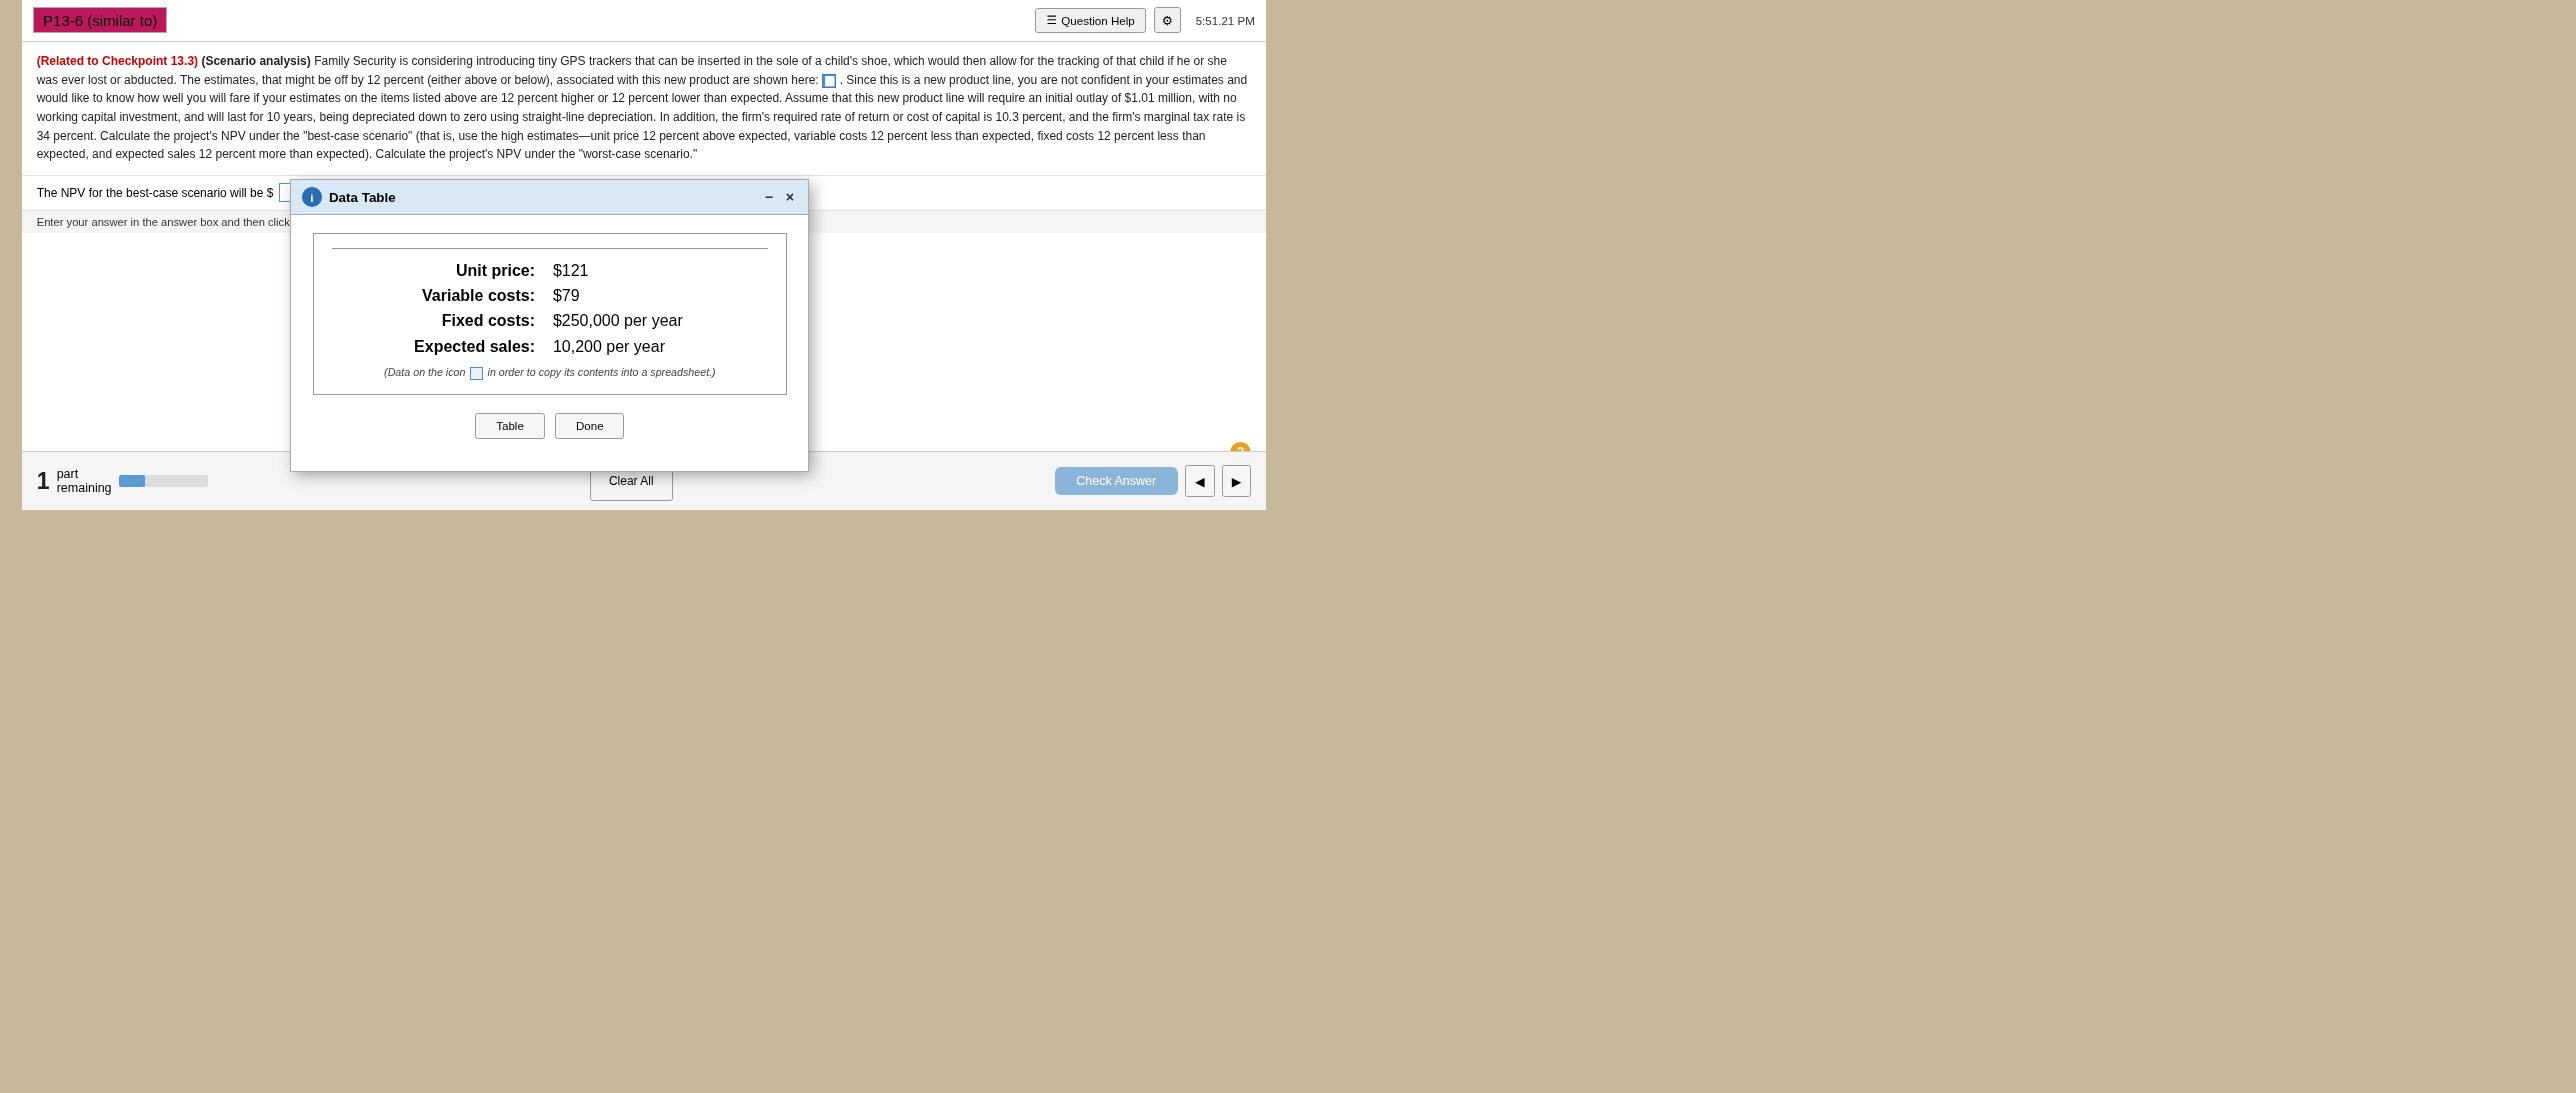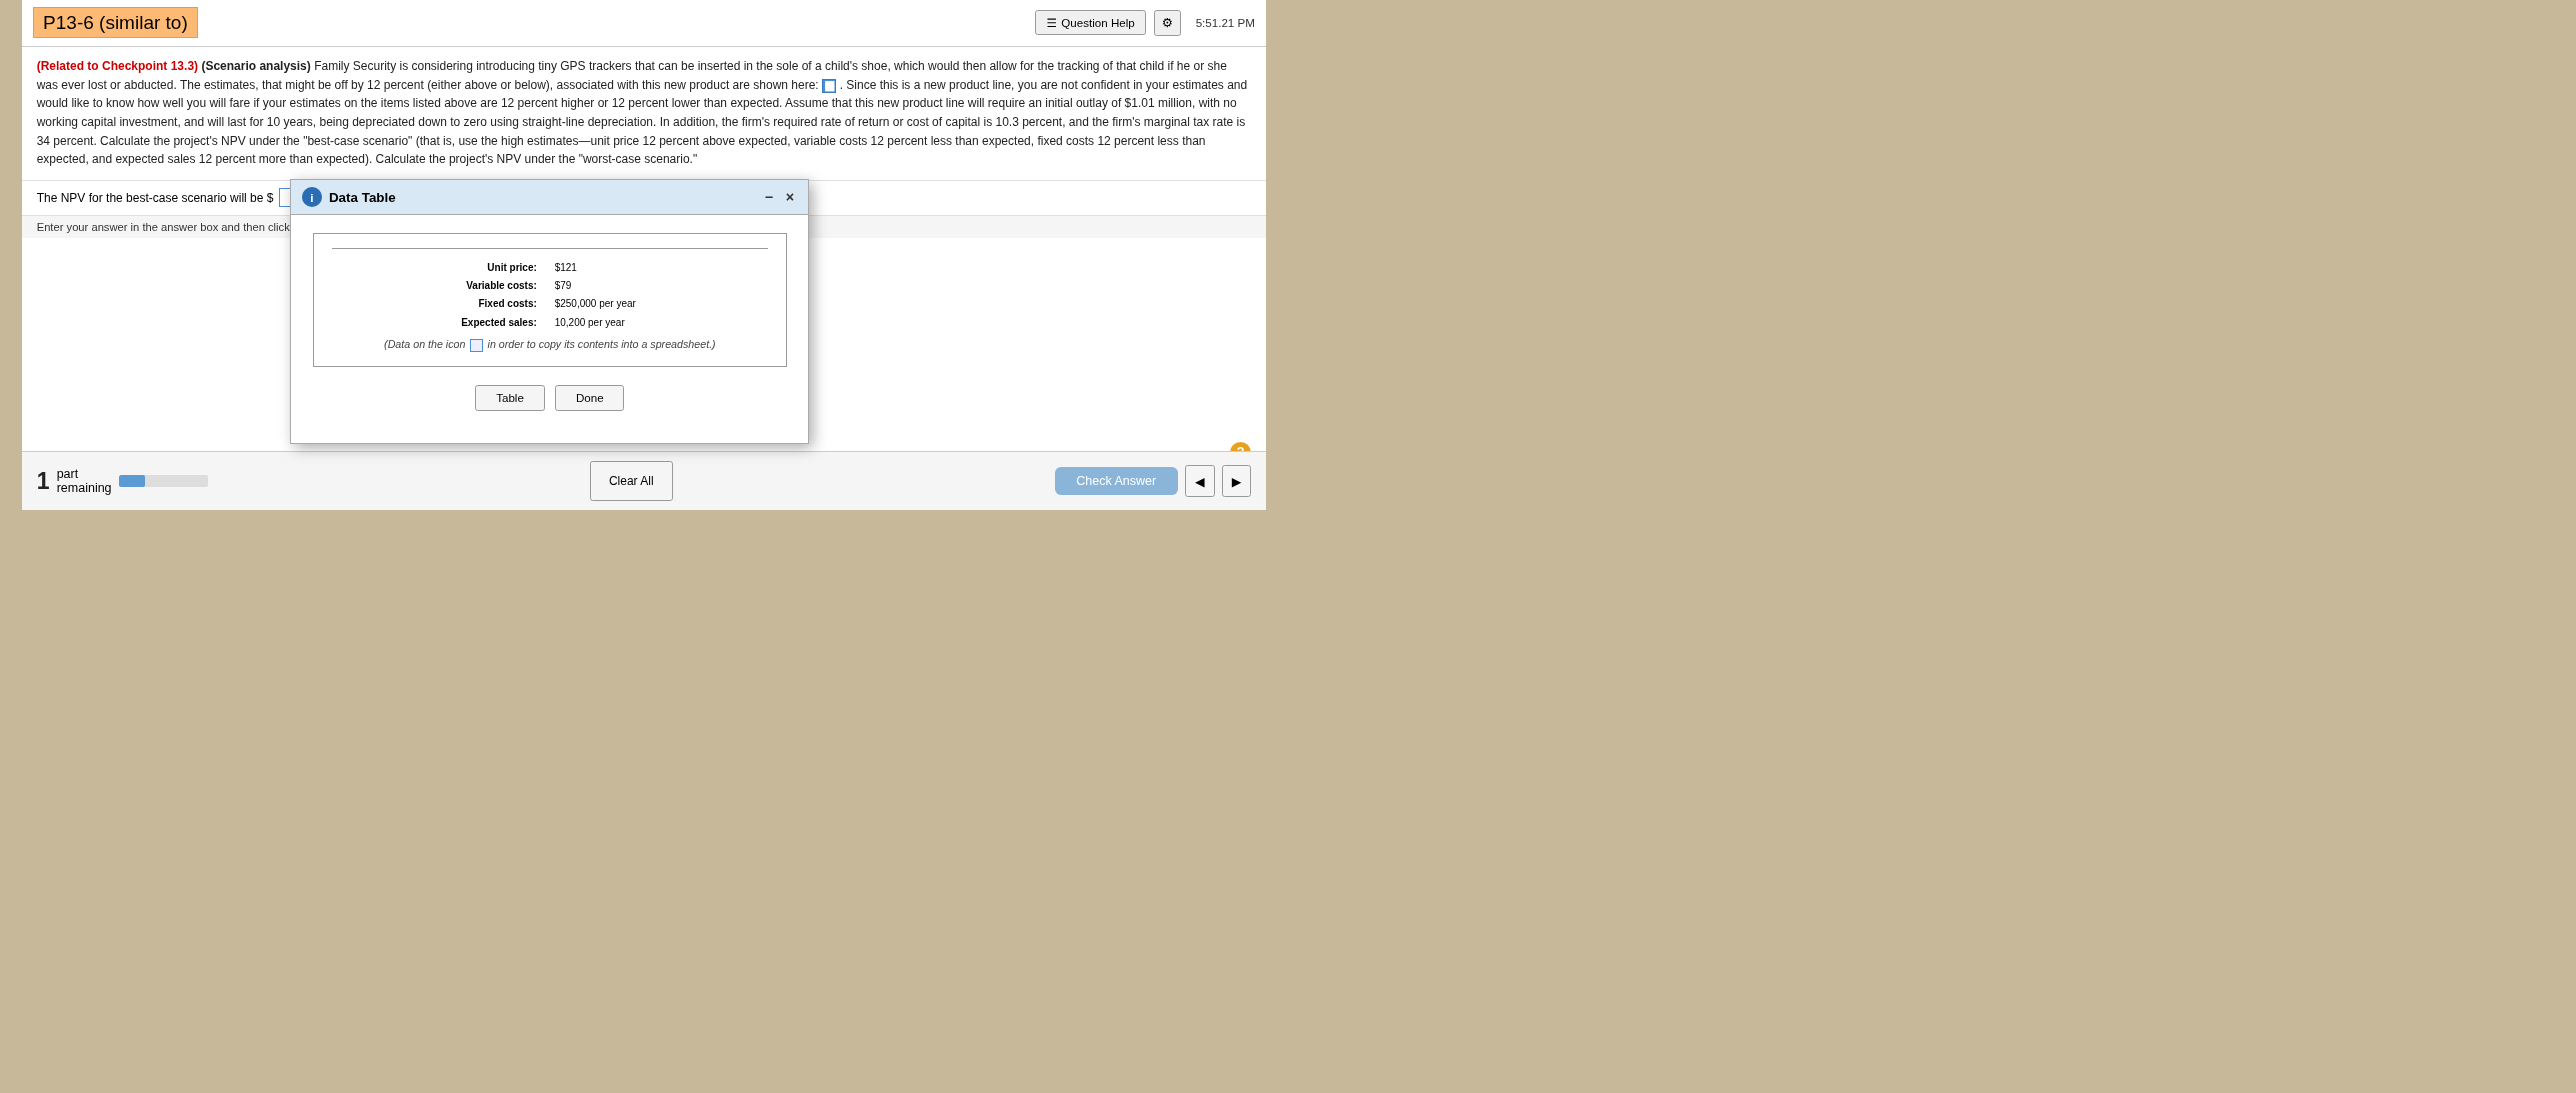--- a/index.html
+++ b/index.html
@@ -22,25 +22,25 @@
 
     
     .header {
       display: flex;
       align-items: center;
       justify-content: space-between;
       padding: 7.2px 10.7px;
       border-bottom: 0.9px solid #ccc;
     }
     .header-title {
-      font-size: 19px;
+      font-size: 15px;
       font-weight: normal;
       border: 0.9px solid #aaa;
       padding: 3.6px 9px;
-      background: #fdba74;
+      background: #be185d;
     }
     .header-right {
       display: flex;
       align-items: center;
       gap: 7.2px;
     }
     .question-help-btn {
       border: 0.9px solid #999;
       background: #f0f0f0;
       padding: 4.5px 10.7px;
@@ -198,21 +198,21 @@
       border: 0.9px solid #999;
       padding: 14.3px 18px;
       margin-bottom: 18px;
     }
     .data-table-box table {
       width: 100%;
       border-collapse: collapse;
     }
     .data-table-box td {
       padding: 3.6px 7.2px;
-      font-size: 10px;
+      font-size: 16px;
       margin-top: 48px;
     }
     .data-table-box td:first-child {
       font-weight: bold;
       text-align: right;
       padding-right: 10.7px;
     }
     .data-table-box td:last-child {
       text-align: left;
     }

